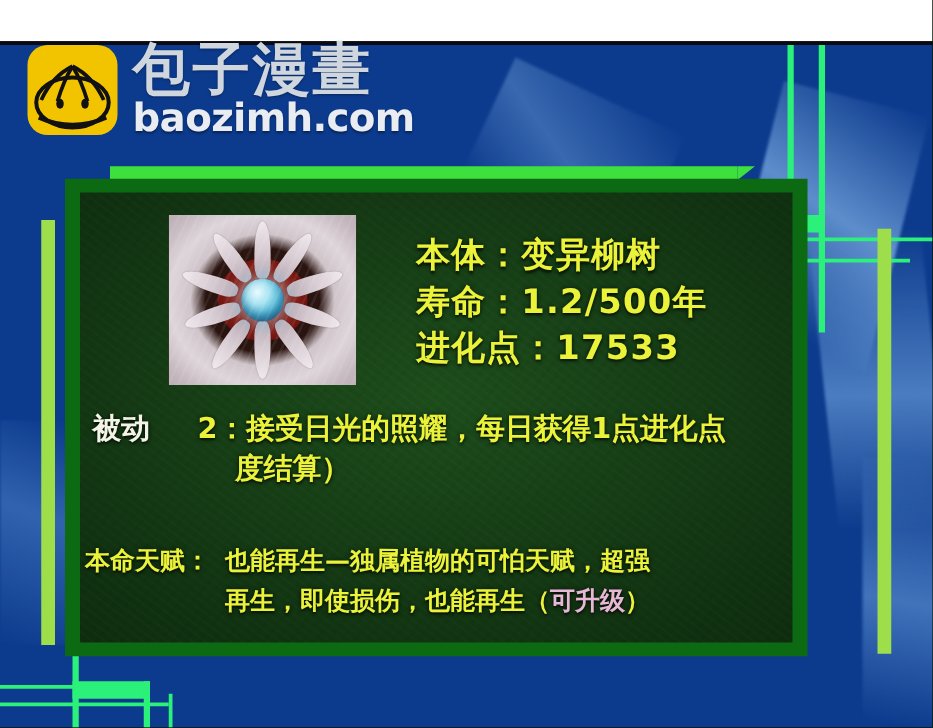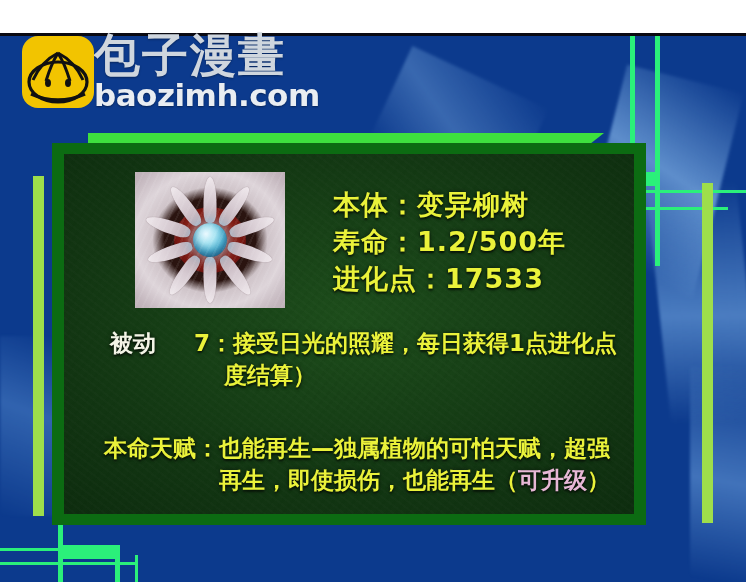--- a/index.html
+++ b/index.html
@@ -38,21 +38,21 @@
   .s5{left:380px;top:36px;width:150px;height:120px;
      background:linear-gradient(210deg,rgba(150,205,255,.00) 0%,rgba(160,210,255,.30) 50%,rgba(150,205,255,.00) 90%);
      transform:rotate(25deg);}
 
   
   .wm{position:absolute;left:22px;top:36px;display:flex;align-items:flex-start;}
   .wm-logo{
     position:relative;width:72px;height:72px;border-radius:16px;background:#f2c400;
     flex:0 0 auto;
   }
-  .wm-text{margin-top:-4px;line-height:1;}
+  .wm-text{margin-left:12px;margin-top:-4px;line-height:1;}
   .wm-cn{
     font-size:46px;font-weight:bold;color:#cfd6de;letter-spacing:2px;
     text-shadow:0 1px 2px rgba(0,0,0,.35);
   }
   .wm-en{
     font-size:31px;font-weight:bold;color:#e9edf2;letter-spacing:-.5px;margin-top:2px;
     text-shadow:0 1px 2px rgba(0,0,0,.4);
   }
 
   
@@ -126,27 +126,27 @@
   .stats{
     position:absolute;left:333px;top:186px;color:#eaf23a;
     font-size:27px;line-height:37px;font-weight:bold;letter-spacing:1px;
     text-shadow:0 0 4px rgba(0,0,0,.65),0 2px 2px rgba(0,0,0,.55);
   }
   .skill-block{
     position:absolute;left:74px;top:327px;width:560px;color:#eaf23a;
     font-size:23px;line-height:32px;font-weight:bold;
     text-shadow:0 0 4px rgba(0,0,0,.65),0 2px 2px rgba(0,0,0,.55);
   }
-  .srow{display:flex;margin-left:36px;}
+  .srow{display:flex;}
   .slabel{flex:0 0 auto;color:#f3f4e6;min-width:84px;}
   .slabel.spacer{visibility:hidden;}
   .sbody{flex:1 1 auto;}
   .talent-block{
     position:absolute;left:68px;top:432px;width:580px;color:#eaf23a;
-    font-size:23px;line-height:32px;font-weight:bold;
+    font-size:20px;line-height:32px;font-weight:bold;
     text-shadow:0 0 4px rgba(0,0,0,.65),0 2px 2px rgba(0,0,0,.55);
   }
   .tlabel{flex:0 0 auto;min-width:112px;}
   .tlabel.spacer{visibility:hidden;}
   .upg{color:#e7b8d6;font-family:Liberation Serif, serif;}
 </style>
 </head>
 <body>
 
 <div id="stage">
@@ -221,21 +221,21 @@
 
   <div class="stats">
     <div>本体：变异柳树</div>
     <div>寿命：1.2/500年</div>
     <div>进化点：17533</div>
   </div>
 
   <div class="skill-block">
     <div class="srow">
       <span class="slabel">被动</span>
-      <span class="sbody">7：接受日光的照耀，每日获得1点进化点</span>
+      <span class="sbody">2：接受日光的照耀，每日获得1点进化点</span>
     </div>
     <div class="srow">
       <span class="slabel spacer">被动</span>
       <span class="sbody" style="padding-left:30px;">度结算）</span>
     </div>
   </div>
 
   <div class="talent-block">
     <div class="srow">
       <span class="tlabel">本命天赋：</span>

